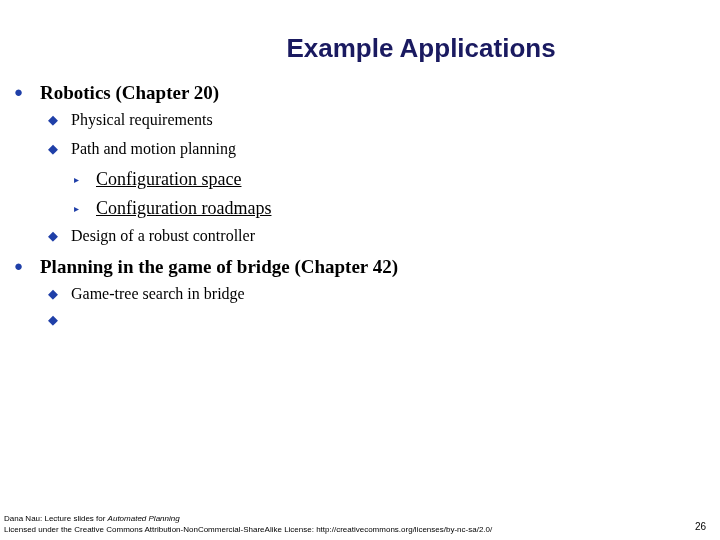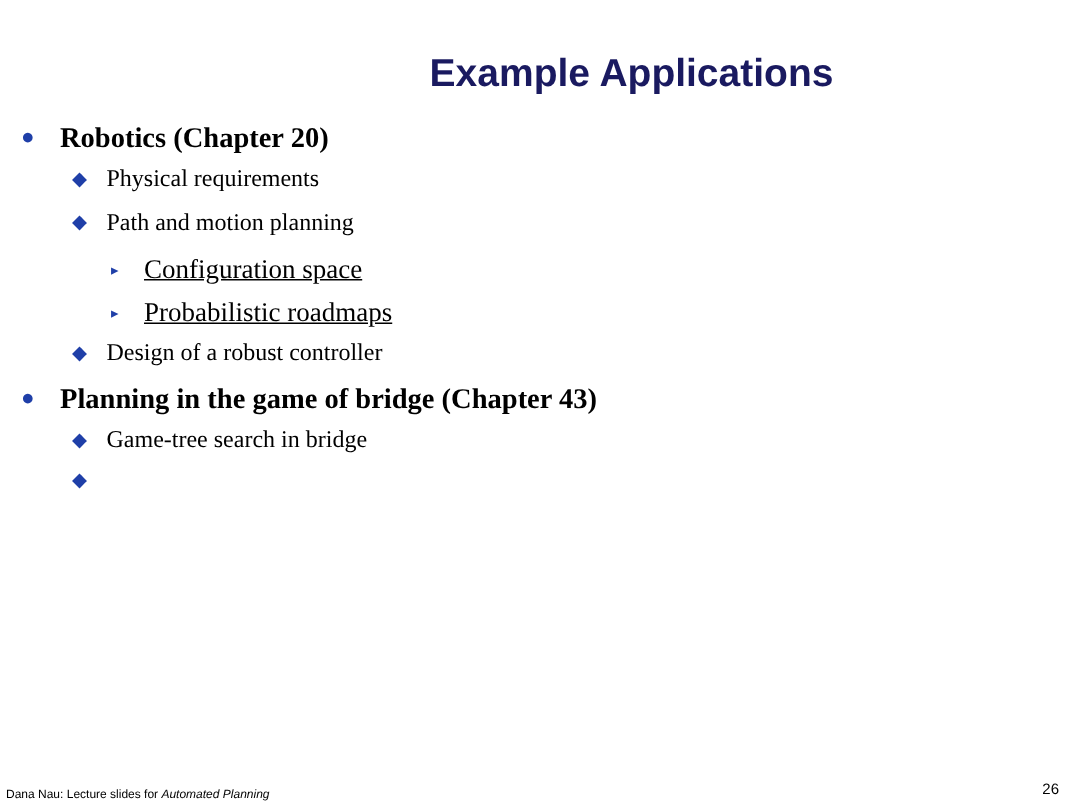--- a/index.html
+++ b/index.html
@@ -143,36 +143,37 @@
     <div class="bullet-row lvl2">
       <span class="marker">◆</span>
       <span class="btext">Path and motion planning</span>
     </div>
     <div class="bullet-row lvl3">
       <span class="marker">▸</span>
       <span class="btext">Configuration space</span>
     </div>
     <div class="bullet-row lvl3">
       <span class="marker">▸</span>
-      <span class="btext">Probabilistic roadmaps</span>
+      <span class="btext">Configuration roadmaps</span>
     </div>
     <div class="bullet-row lvl2">
       <span class="marker">◆</span>
       <span class="btext">Design of a robust controller</span>
     </div>
     <div class="bullet-row lvl1">
       <span class="marker">●</span>
-      <span class="btext" style="font-weight: bold;">Planning in the game of bridge (Chapter 43)</span>
+      <span class="btext" style="font-weight: bold;">Planning in the game of bridge (Chapter 42)</span>
     </div>
     <div class="bullet-row lvl2">
       <span class="marker">◆</span>
       <span class="btext">Game-tree search in bridge</span>
     </div>
     <div class="bullet-row lvl2">
       <span class="marker">◆</span>
     </div>
   </div>
 
 <div id="footer">
   <div class="fline"><span>Dana Nau: Lecture slides for </span><span class="work-title">Automated Planning</span></div>
+  <div class="fline">Licensed under the Creative Commons Attribution-NonCommercial-ShareAlike License: http://creativecommons.org/licenses/by-nc-sa/2.0/</div>
 </div>
 
 <div id="page-number">26</div>
 
 </body></html>

